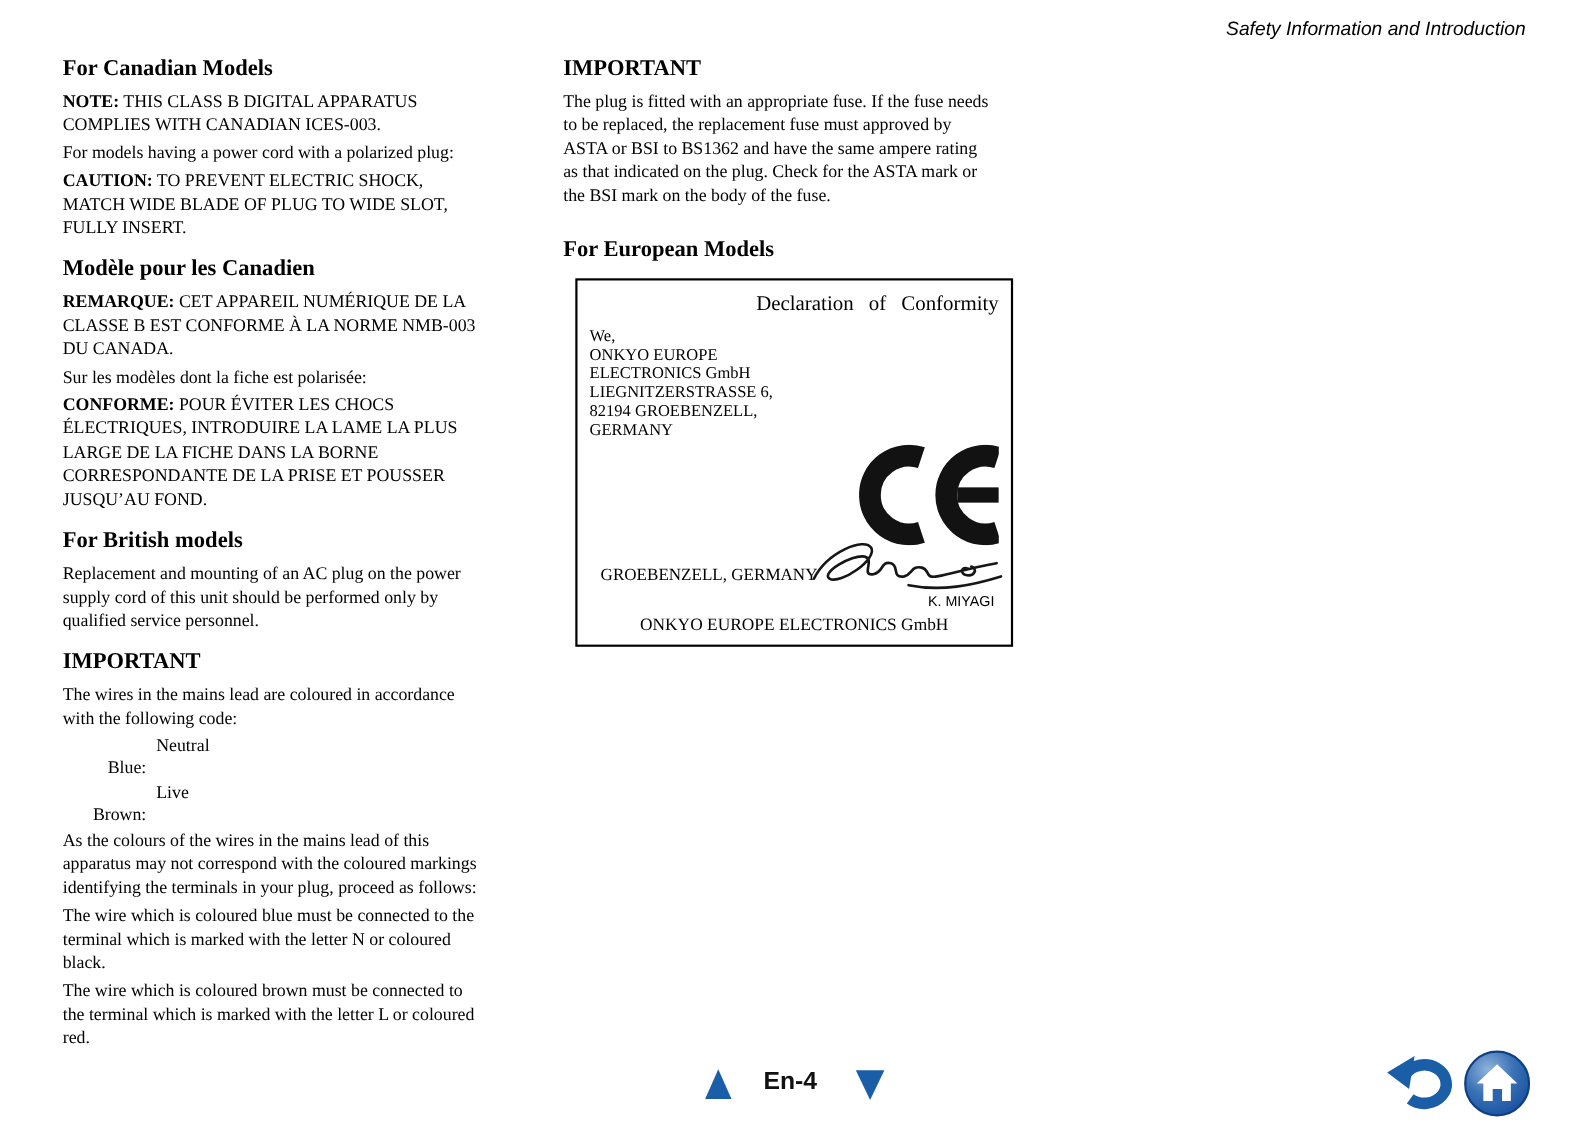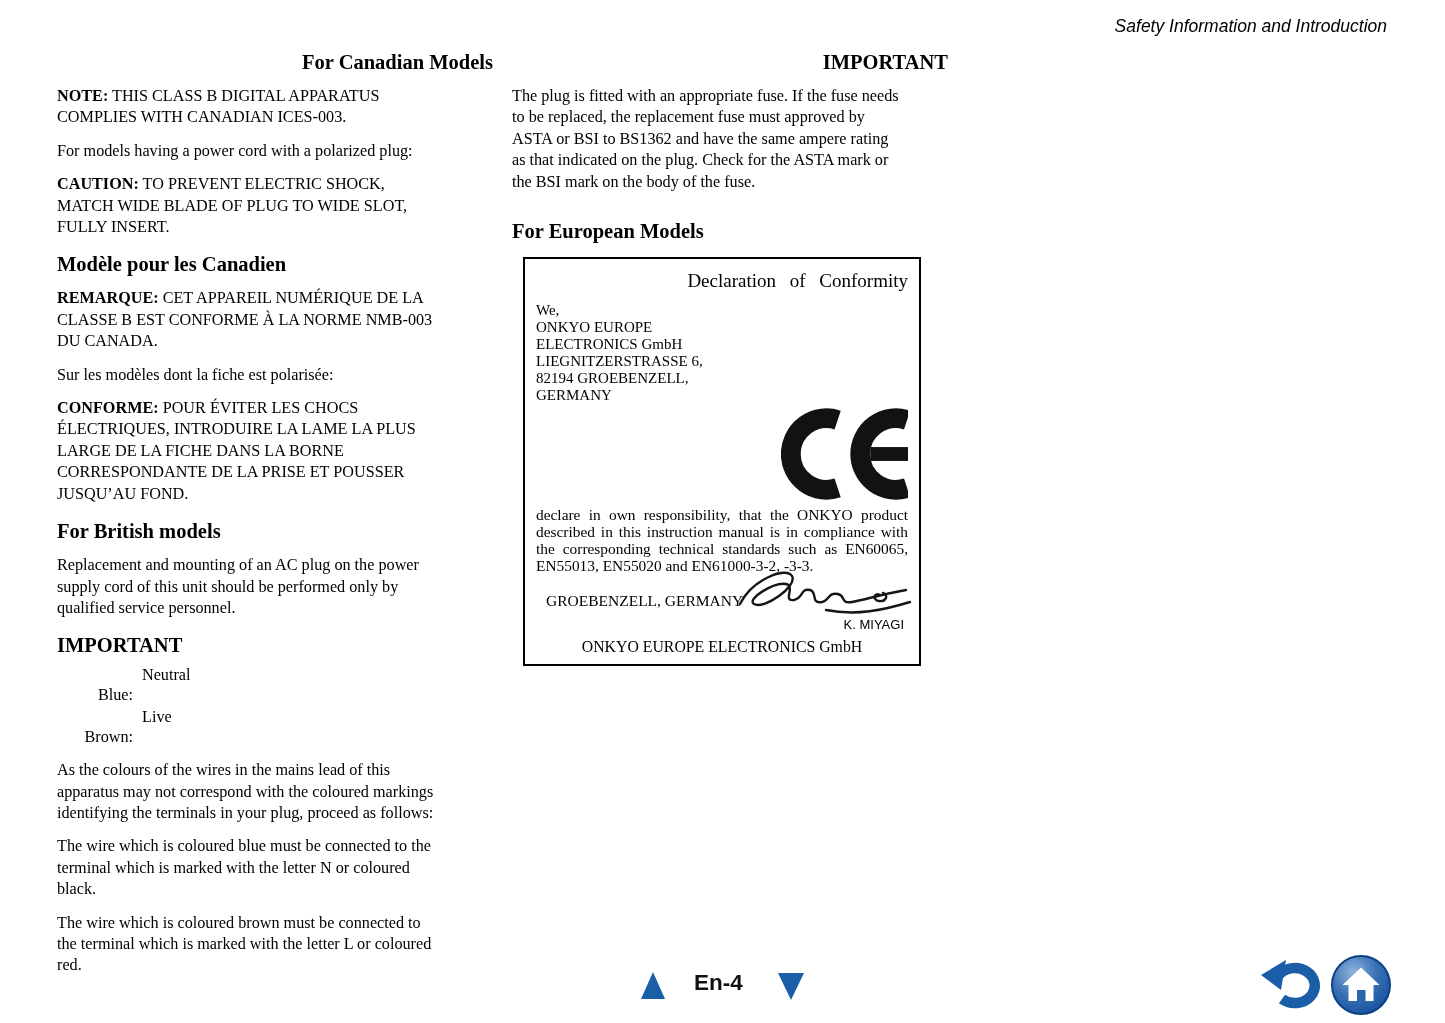--- a/index.html
+++ b/index.html
@@ -17,25 +17,25 @@
 
   .col{position:absolute;top:50px;width:436px;}
   .col1{left:57px;}
   .col2{left:512px;}
 
   h2.sec{
     font-family:"Liberation Serif","DejaVu Serif",serif;
     font-size:20.5px;line-height:24px;font-weight:bold;
     margin:14px 0 8px 0;
   }
-  h2.first{margin-top:0;text-align:right;}
+  h2.first{margin-top:0;}
   h2.euro{margin-top:26px;}
 
   p.body{
-    font-size:16.2px;line-height:21.4px;margin:12px 0 4px 0;
+    font-size:16.2px;line-height:21.4px;margin:0 0 4px 0;
     white-space:pre-line;
   }
   p.body b{font-weight:bold;}
 
   .code-rows{margin:0 0 3px 0;}
   .code-row{display:flex;font-size:16.2px;line-height:21.4px;}
   .code-lbl{width:76px;text-align:right;margin-top:20px;}
   .code-val{margin-left:9px;}
 
   
@@ -110,20 +110,22 @@
 LARGE DE LA FICHE DANS LA BORNE
 CORRESPONDANTE DE LA PRISE ET POUSSER
 JUSQU’AU FOND.</span></p>
 
     <h2 class="sec">For British models</h2>
     <p class="body">Replacement and mounting of an AC plug on the power
 supply cord of this unit should be performed only by
 qualified service personnel.</p>
 
     <h2 class="sec">IMPORTANT</h2>
+    <p class="body">The wires in the mains lead are coloured in accordance
+with the following code:</p>
     <div class="code-rows">
       <div class="code-row">
           <span class="code-lbl">Blue:</span>
           <span class="code-val">Neutral</span>
         </div>
       <div class="code-row">
           <span class="code-lbl">Brown:</span>
           <span class="code-val">Live</span>
         </div>
     </div>
@@ -156,21 +158,20 @@
 ELECTRONICS GmbH
 LIEGNITZERSTRASSE 6,
 82194 GROEBENZELL,
 GERMANY</div>
         <svg class="ce" width="127" height="92" viewBox="0 0 128 92">
           <path d="M 57.1 11.8 A 36 36 0 1 0 57.1 80.2" fill="none" stroke="#121212" stroke-width="20"></path>
           <path d="M 127.1 11.8 A 36 36 0 1 0 127.1 80.2" fill="none" stroke="#121212" stroke-width="20"></path>
           <rect x="90" y="39" width="38" height="14" fill="#121212"></rect>
         </svg>
       </div>
-      <p class="decl-statement">declare in own responsibility, that the ONKYO product described in this instruction manual is in compliance with the corresponding technical standards such as EN60065, EN55013, EN55020 and EN61000-3-2, -3-3.</p>
       <div class="sig-row">
         <span class="decl-place">GROEBENZELL, GERMANY</span>
         <svg class="signature" width="182" height="62" viewBox="0 0 182 62">
           <g fill="none" stroke="#161616" stroke-width="2.4" stroke-linecap="round">
             <path d="M10 40 C 22 16, 56 2, 62 12 C 68 22, 34 46, 24 40 C 16 35, 44 18, 56 20 C 66 22, 52 38, 64 36 C 74 34, 70 24, 80 26 C 88 28, 80 40, 92 38 C 100 36, 98 28, 108 30 C 116 32, 110 40, 122 38 C 138 35, 148 31, 176 26"></path>
             <path d="M150 31 C 144 28, 142 36, 149 37 C 156 38, 159 31, 153 29"></path>
             <path d="M96 46 C 126 52, 154 46, 180 38"></path>
           </g>
         </svg>
         <div class="signatory">K. MIYAGI</div>

